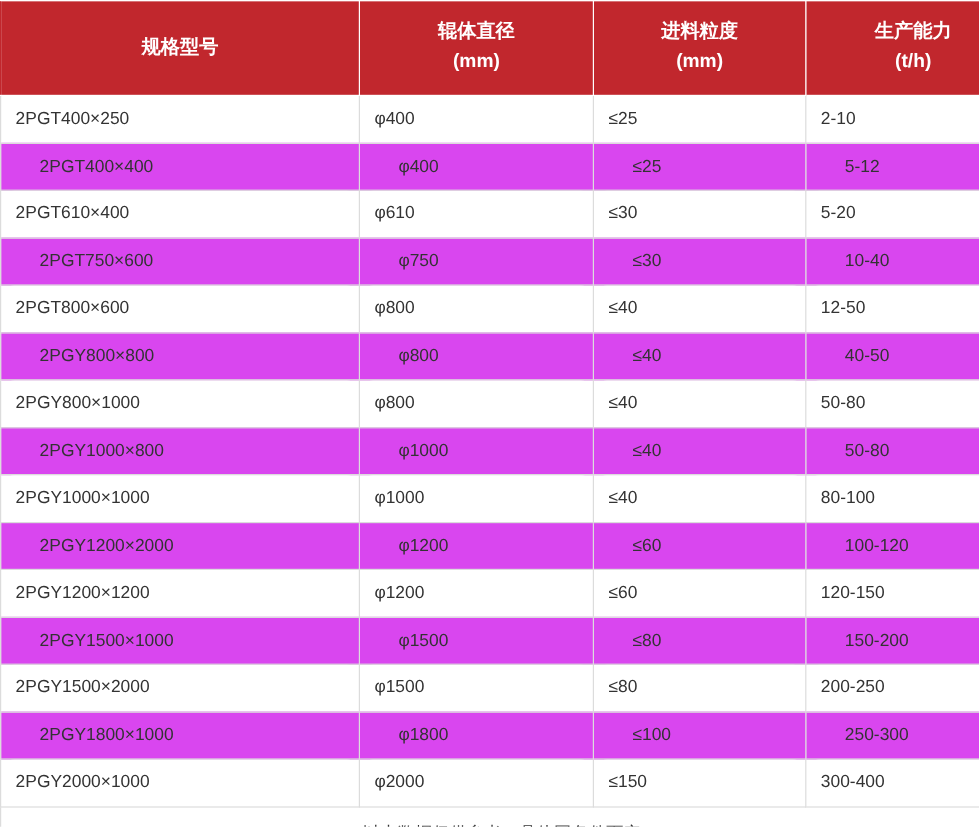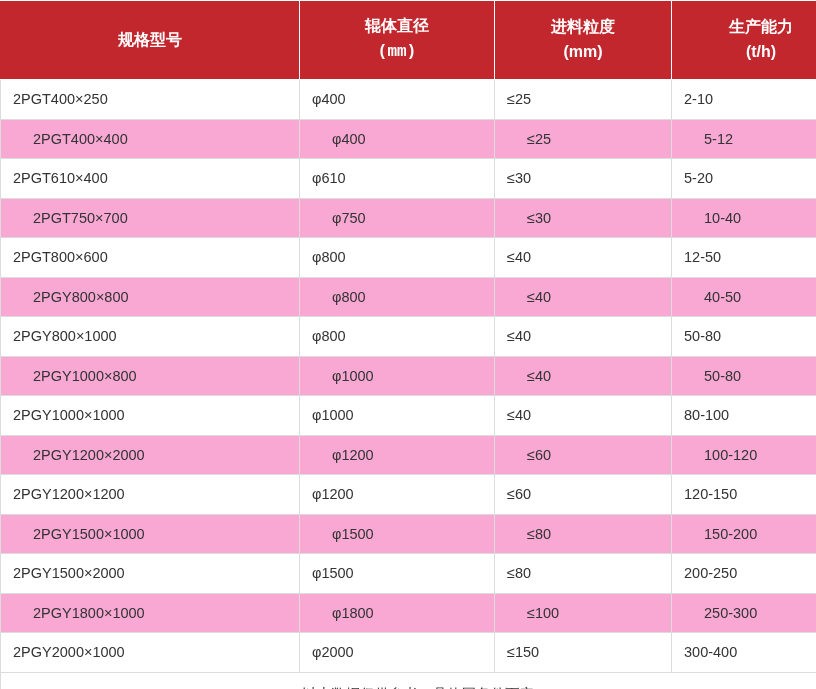--- a/index.html
+++ b/index.html
@@ -45,32 +45,32 @@
     text-align: left;
   }
   .spec-table td.val {
     text-align: left;
   }
   .spec-table tr.odd td {
     background: #ffffff;
     border-radius: 11px;
   }
   .spec-table tr.even td {
-    background: #f9a8d4;
+    background: #d946ef;
     padding-left: 32px;
   }
   .spec-table tfoot td {
     text-align: center;
     font-size: 14.5px;
     height: 44px;
     background: #ffffff;
     color: #333333;
   }
   .col-model { width: 290px; font-family: Liberation Serif, serif; }
-  .col-b { width: 186px; font-family: Liberation Mono, monospace; }
+  .col-b { width: 186px; }
   .col-c { width: 168px; margin-top: 45px; }
   .col-d { width: 170px; }
   .hdr-line { display: block; }
 </style>
 </head>
 <body>
 
 <table class="spec-table">
   <thead>
     <tr>
@@ -104,21 +104,21 @@
         <td class="val">≤25</td>
         <td class="val">5-12</td>
       </tr>
     <tr class="odd">
         <td class="model">2PGT610×400</td>
         <td class="val">φ610</td>
         <td class="val">≤30</td>
         <td class="val">5-20</td>
       </tr>
     <tr class="even">
-        <td class="model">2PGT750×700</td>
+        <td class="model">2PGT750×600</td>
         <td class="val">φ750</td>
         <td class="val">≤30</td>
         <td class="val">10-40</td>
       </tr>
     <tr class="odd">
         <td class="model">2PGT800×600</td>
         <td class="val">φ800</td>
         <td class="val">≤40</td>
         <td class="val">12-50</td>
       </tr>

